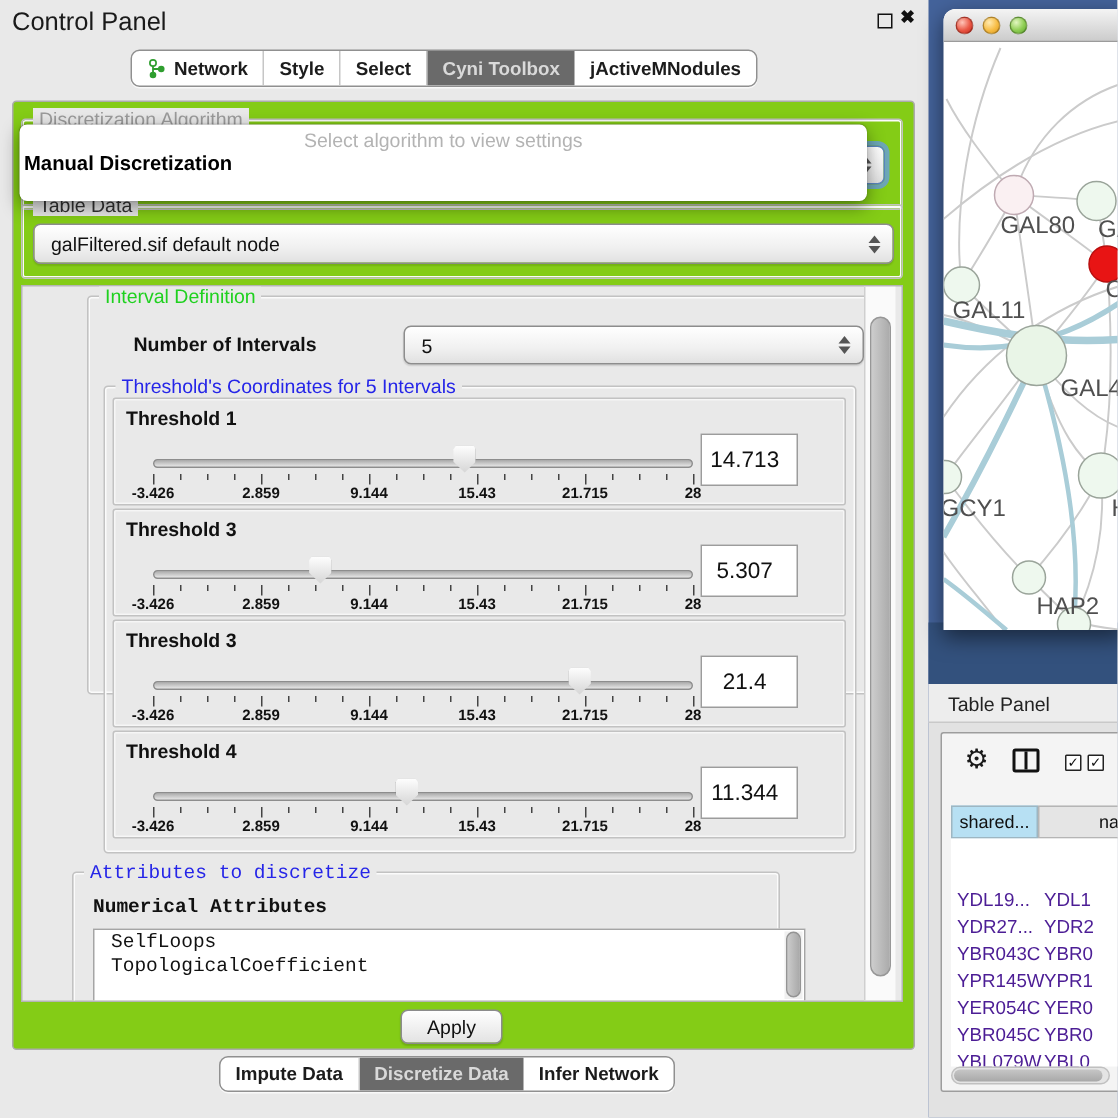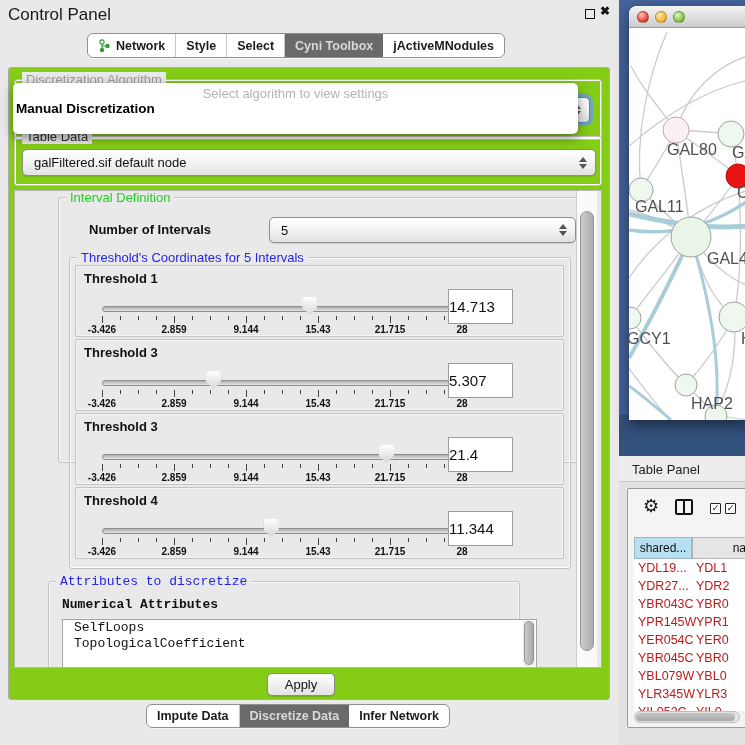--- a/index.html
+++ b/index.html
@@ -59,21 +59,21 @@
 
   .thr-box { position:relative; width:489px; height:72px; margin-bottom:2px; border:1px solid #c2c2c2; border-radius:2px; box-shadow:inset 0 0 0 1px #f6f6f6; background:#e9e9e9; }
   .thr-label { position:absolute; left:8px; top:5px; font-size:13px; font-weight:bold; color:#111; }
   .thr-track { position:absolute; left:26px; top:40px; width:360px; height:6px; background:linear-gradient(#aeaeae,#e6e6e6); border:1px solid #8d8d8d; border-radius:4px; }
   .thr-thumb { position:absolute; top:31px; width:15px; height:18px; background:linear-gradient(#fefefe,#d6d6d6); clip-path:polygon(12% 0,88% 0,100% 14%,100% 60%,50% 100%,0 60%,0 14%); filter:drop-shadow(0 0 1px #808080); }
   .thr-ticks { position:absolute; left:26px; top:50px; width:360px; height:8px; }
   .thr-ticks .tick { position:absolute; top:0; width:1px; height:4px; background:#444; }
   .thr-ticks .tick.major { height:7px; }
   .thr-ticklabels { position:absolute; left:26px; top:58px; width:360px; height:11px; }
   .thr-ticklabels span { position:absolute; transform:translateX(-50%); font-size:10px; font-weight:bold; color:#111; white-space:nowrap; }
-  .thr-value { position:absolute; left:372px; top:23px; width:65px; height:35px; background:#fff; border:1px solid #9c9c9c; font-size:15px; color:#111; text-align:left; padding:8px 6px 0 0; }
+  .thr-value { position:absolute; left:391px; top:23px; width:65px; height:35px; background:#fff; border:1px solid #9c9c9c; font-size:15px; color:#111; text-align:center; padding:8px 6px 0 0; }
 
   .attrs-group { left:33px; top:390px; width:472px; height:92px;font-family:Liberation Mono, monospace; }
   .attrs-label { position:absolute; left:13px; top:15px; font-size:13px; font-weight:bold; color:#111; }
   .listbox { position:absolute; left:13px; top:37px; width:475px; height:49px; background:#fff; border:1px solid #a5a5a5; overflow:hidden; }
   .list-item { font-size:13px; color:#111; padding-left:11px; line-height:15.5px; }
   .lsb { position:absolute; right:1px; top:1px; width:12px; height:45px; background:#f0f0f0; }
   .lsb-thumb { position:absolute; left:1px; top:0; width:10px; height:44px; background:linear-gradient(90deg,#cbcbcb,#a9a9a9); border:1px solid #949494; border-radius:6px; }
 
   .apply-btn { position:absolute; left:258px; top:605px; width:68px; height:23px; border:1px solid #8c8c8c; border-radius:5px; background:linear-gradient(#ffffff,#e3e3e3); font-size:13px; color:#111; text-align:center; line-height:21px; box-shadow:0 1px 1px rgba(0,0,0,.15); }
 
@@ -106,21 +106,21 @@
   .cb { position:absolute; top:14px; width:11px; height:11px; border:1.5px solid #222; border-radius:1px; font-size:9px; line-height:9px; text-align:center; color:#111; background:#fff; }
   .cb1 { left:82px; } .cb2 { left:97px; }
 
   .ttable { position:absolute; left:6px; top:48px; width:118px; }
   .thead { position:absolute; top:0; left:0; height:22px; width:200px; display:flex; }
   .thc { font-size:12px; color:#111; border:1px solid #9db6c2; text-align:center; line-height:20px; }
   .thc.c1 { width:58px; background:#b7e0f3; }
   .thc.c2 { width:58px; background:#e5e5e5; border-color:#b5b5b5; text-align:right; padding-right:3px; }
   .tbody { position:absolute; top:22px; left:0; width:200px; height:152px; background:#fff; overflow:hidden; }
   .trow { display:flex; height:18px; }
-  .tc { font-size:12.5px; color:#b91c1c; line-height:18px; white-space:nowrap; }
+  .tc { font-size:12.5px; color:#4c1d95; line-height:18px; white-space:nowrap;margin-top:32px; }
   .tc.c1 { width:58px; padding-left:4px; }
   .tc.c2 { width:58px; padding-left:4px; }
   .hsb { position:absolute; left:6px; top:222px; width:106px; height:12px; background:#e4e4e4; border:1px solid #c0c0c0; border-radius:6px; }
   .hsb-thumb { position:absolute; left:1px; top:1px; width:99px; height:8px; background:linear-gradient(#c6c6c6,#a8a8a8); border-radius:5px; }
 
   .net-icon { display:inline-block; width:13px; height:14px; }
 </style>
 </head>
 <body>
 

